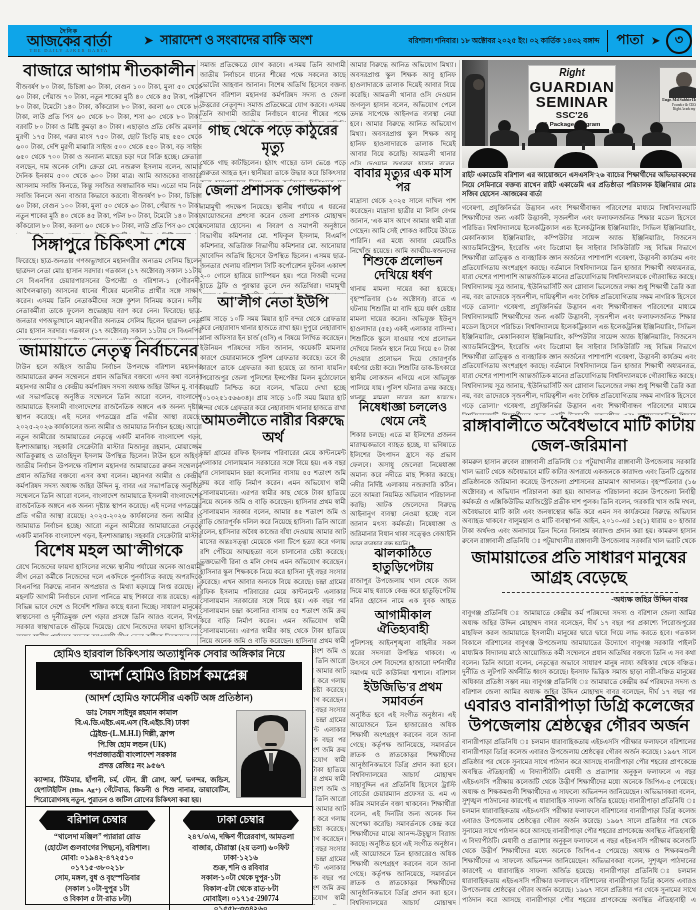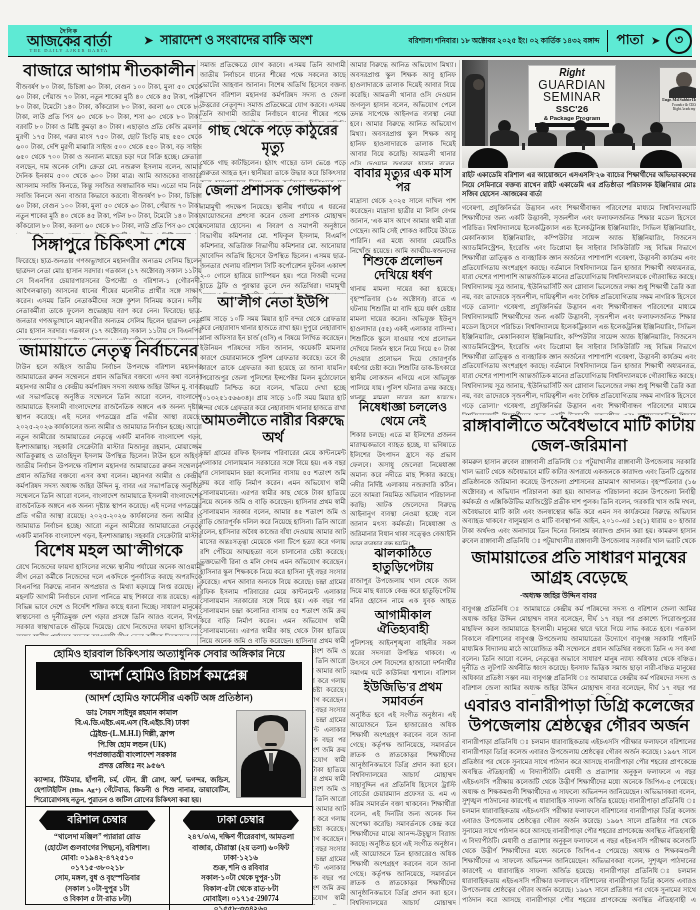--- a/index.html
+++ b/index.html
@@ -2,21 +2,21 @@
 <html><head>
 <meta charset="utf-8">
 <style>
   html,body{margin:0;padding:0;}
   body{width:700px;height:910px;overflow:hidden;background:#e9e8e5;
        font-family:"Liberation Serif","DejaVu Serif",serif;color:#151515;}
   .page{position:relative;width:700px;height:910px;background:#f4f3f0;overflow:hidden;}
 
   
   .hdr{position:absolute;left:8px;top:25px;width:684px;height:31px;
-       border-bottom:1.5px solid #111;display:flex;align-items:center;background:#5eead4;justify-content:center;}
+       border-bottom:1.5px solid #111;display:flex;align-items:center;background:#0ea5e9;justify-content:center;}
   .mast{width:122px;text-align:center;line-height:1;}
   .mast-kicker{font-size:6px;font-weight:700;letter-spacing:1px;}
   .mast-title{font-size:15px;font-weight:900;letter-spacing:-0.5px;}
   .mast-sub{font-size:4.5px;letter-spacing:1.2px;color:#444;}
   .sect{display:flex;align-items:center;margin-left:14px;font-weight:700;font-size:12.5px;}
   .sect .arr{font-size:11px;margin-right:7px;}
   .hspacer{flex:1;}
   .dateline{font-size:7.3px;font-weight:700;white-space:nowrap;}
   .vline{width:1px;height:22px;background:#111;margin:0 8px;}
   .plabel{font-size:13.5px;font-weight:800;display:flex;align-items:center;gap:8px;}
@@ -32,37 +32,37 @@
   .colD{left:462px;width:234px;}
   .rule{position:absolute;top:60px;height:845px;width:1px;background:#c9c7c2;}
 
   .art{display:flex;flex-direction:column;overflow:hidden;}
   .hl{font-weight:800;text-align:center;line-height:1.18;margin:1px 0 2px;color:#0c0c0c;}
   .hl-lg{font-size:16.5px;}
   .hl-md{font-size:14px;}
   .hl-sm{font-size:12px;}
   .body{flex:1;font-size:6.6px;line-height:1.5;text-align:justify;overflow:hidden;
         color:#1c1c1c;word-break:break-word;}
-  .byline-row{display:flex;margin:1px 0 2px;}
+  .byline-row{display:flex;flex-direction:column;margin:1px 0 2px;}
   .dashes{border-top:1.5px dashed #333;margin:2px 18px 1px 40px;}
   .byline{font-size:7.5px;font-weight:700;text-align:right;padding-right:8px;}
 
   
   .photo{position:relative;width:240px;height:108px;overflow:hidden;
          background:linear-gradient(#8f8f8f,#c3c2bf);padding-left:12px;}
   .curtain{position:absolute;left:0;top:0;width:26px;height:100%;
            background:linear-gradient(90deg,#3f3f3f,#6a6a6a);}
   .stand-man{position:absolute;left:3px;top:14px;width:20px;height:82px;
              background:#262626;border-radius:8px 8px 0 0;}
   .stand-head{position:absolute;left:8px;top:5px;width:11px;height:11px;border-radius:50%;background:#4a4540;}
   .banner{position:absolute;left:66px;top:5px;width:86px;height:62px;background:#f5f4f0;
           border:1px solid #bbb;text-align:center;line-height:1.05;padding-top:2px;
           font-family:"Liberation Sans","DejaVu Sans",sans-serif;}
   .b-brand{font-size:10px;font-weight:900;font-style:italic;}
-  .b-l1,.b-l2{font-size:12px;font-weight:400;letter-spacing:.5px;}
+  .b-l1,.b-l2{font-size:15px;font-weight:700;letter-spacing:.5px;}
   .b-l3{font-size:9.5px;font-weight:900;}
   .b-l4{font-size:6px;font-weight:700;margin-top:1px;}
   .b-bar{height:4px;background:#151515;margin:2px 6px 0;}
   .inset{position:absolute;right:5px;top:7px;width:48px;height:54px;background:#e4e2de;
          border:1px solid #999;overflow:hidden;text-align:center;}
   .inset-head{width:16px;height:16px;border-radius:50%;background:#57504a;margin:4px auto 0;}
   .inset-shoulders{width:30px;height:12px;border-radius:50% 50% 0 0;background:#2e2e2e;margin:-2px auto 0;}
   .inset-name{font-size:4px;font-weight:700;line-height:1.2;}
   .inset-role{font-size:3.6px;line-height:1.2;}
   .head-sil{position:absolute;border-radius:50%;background:#191919;}

